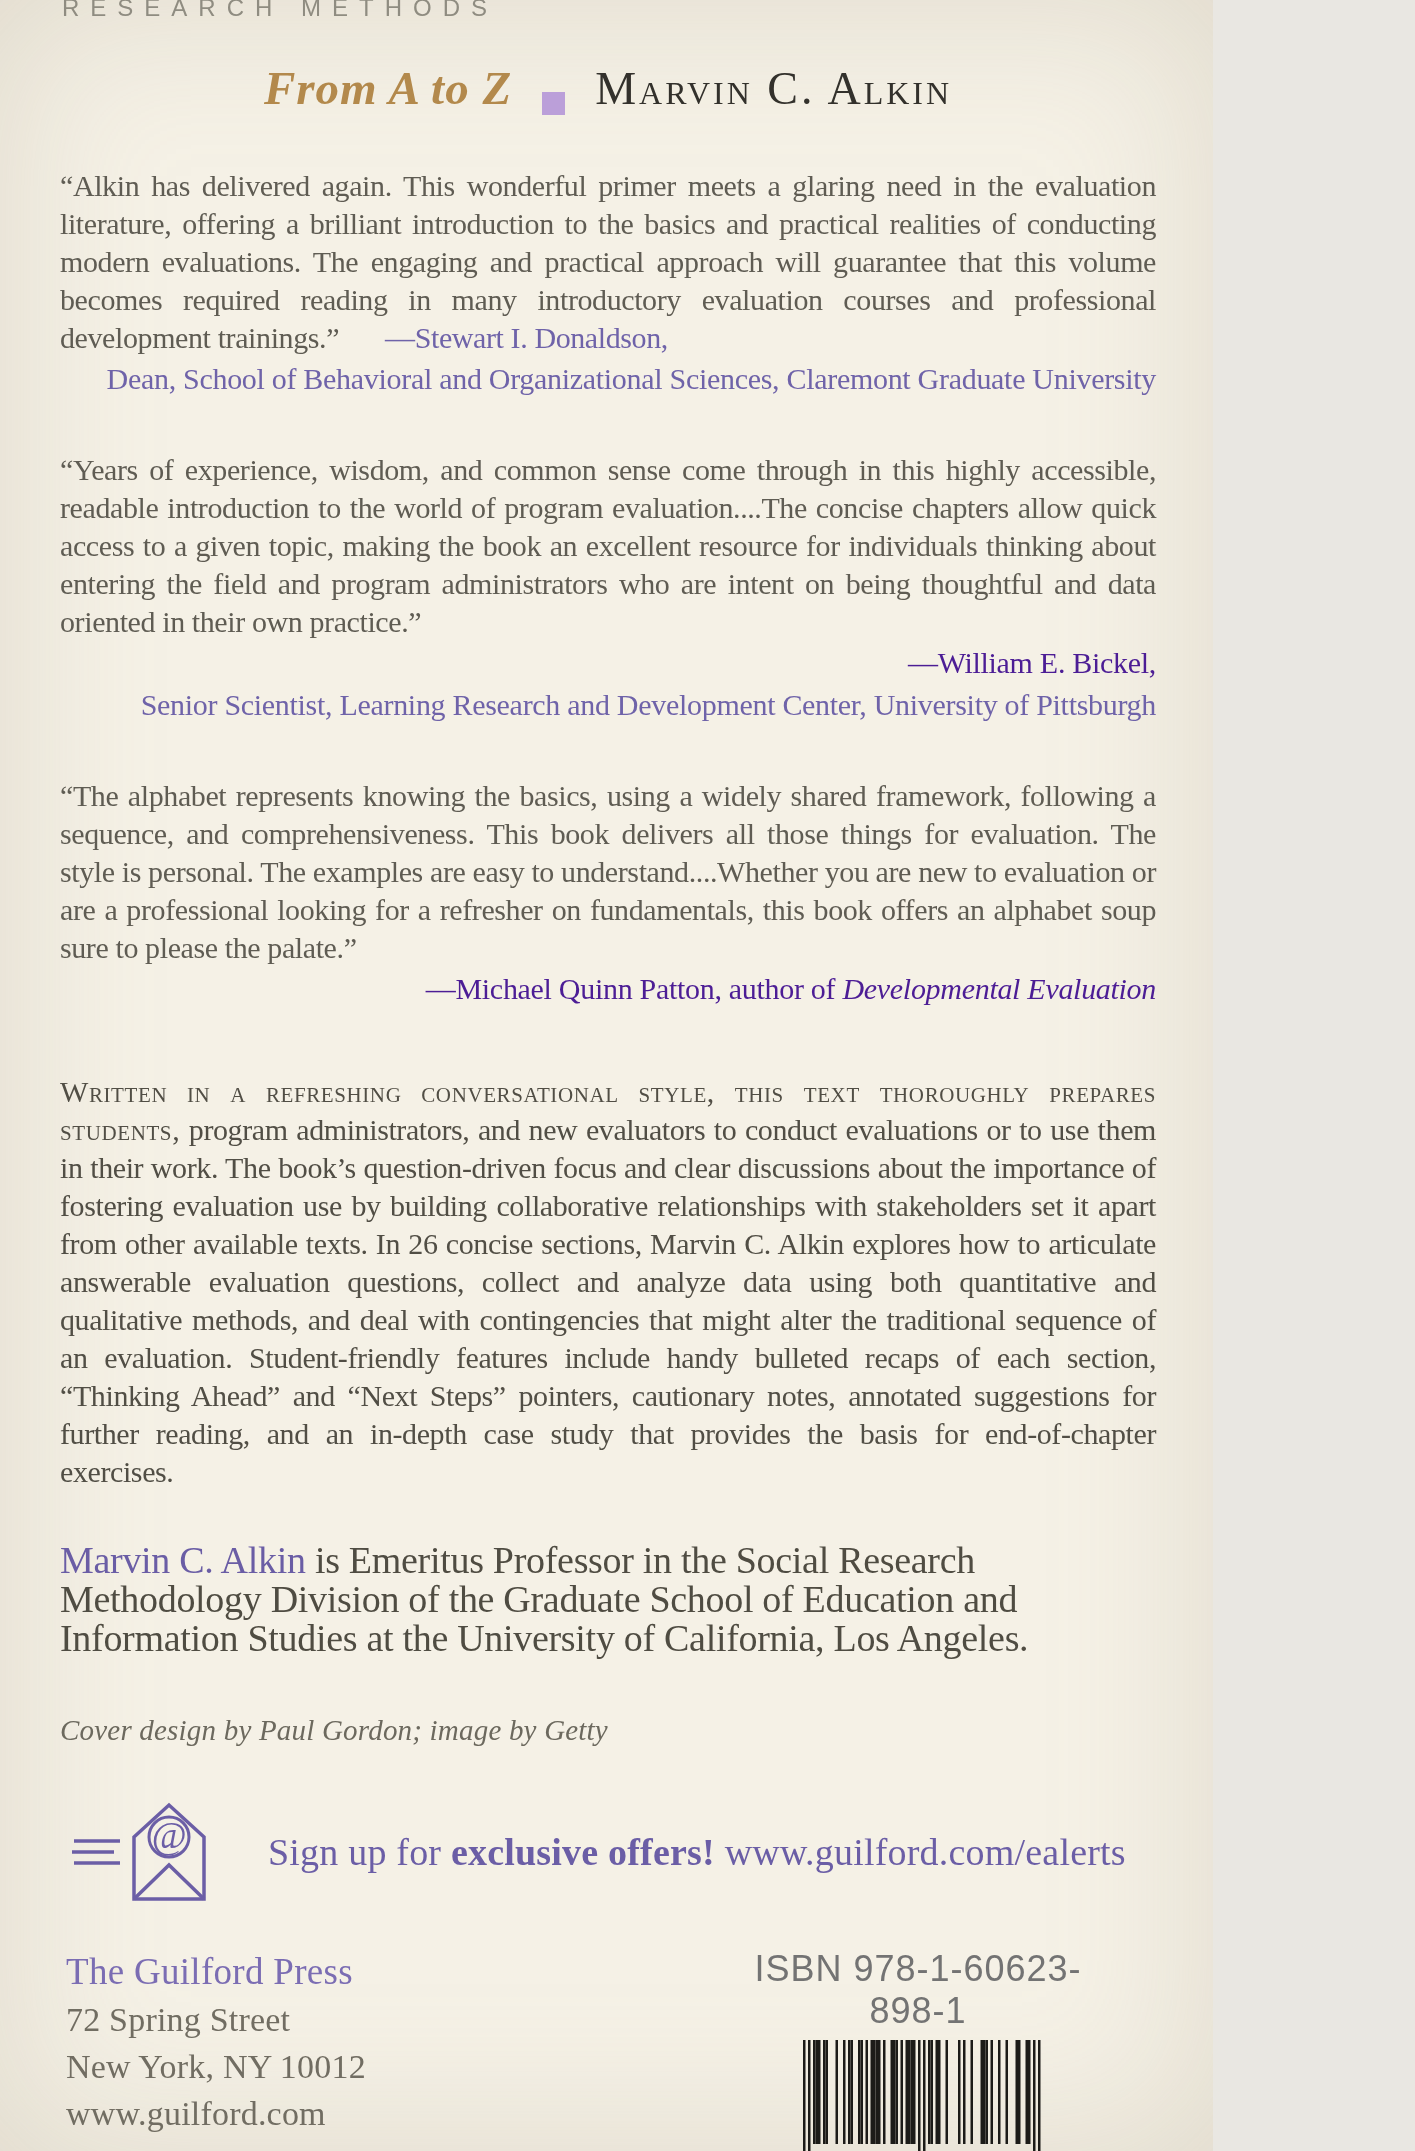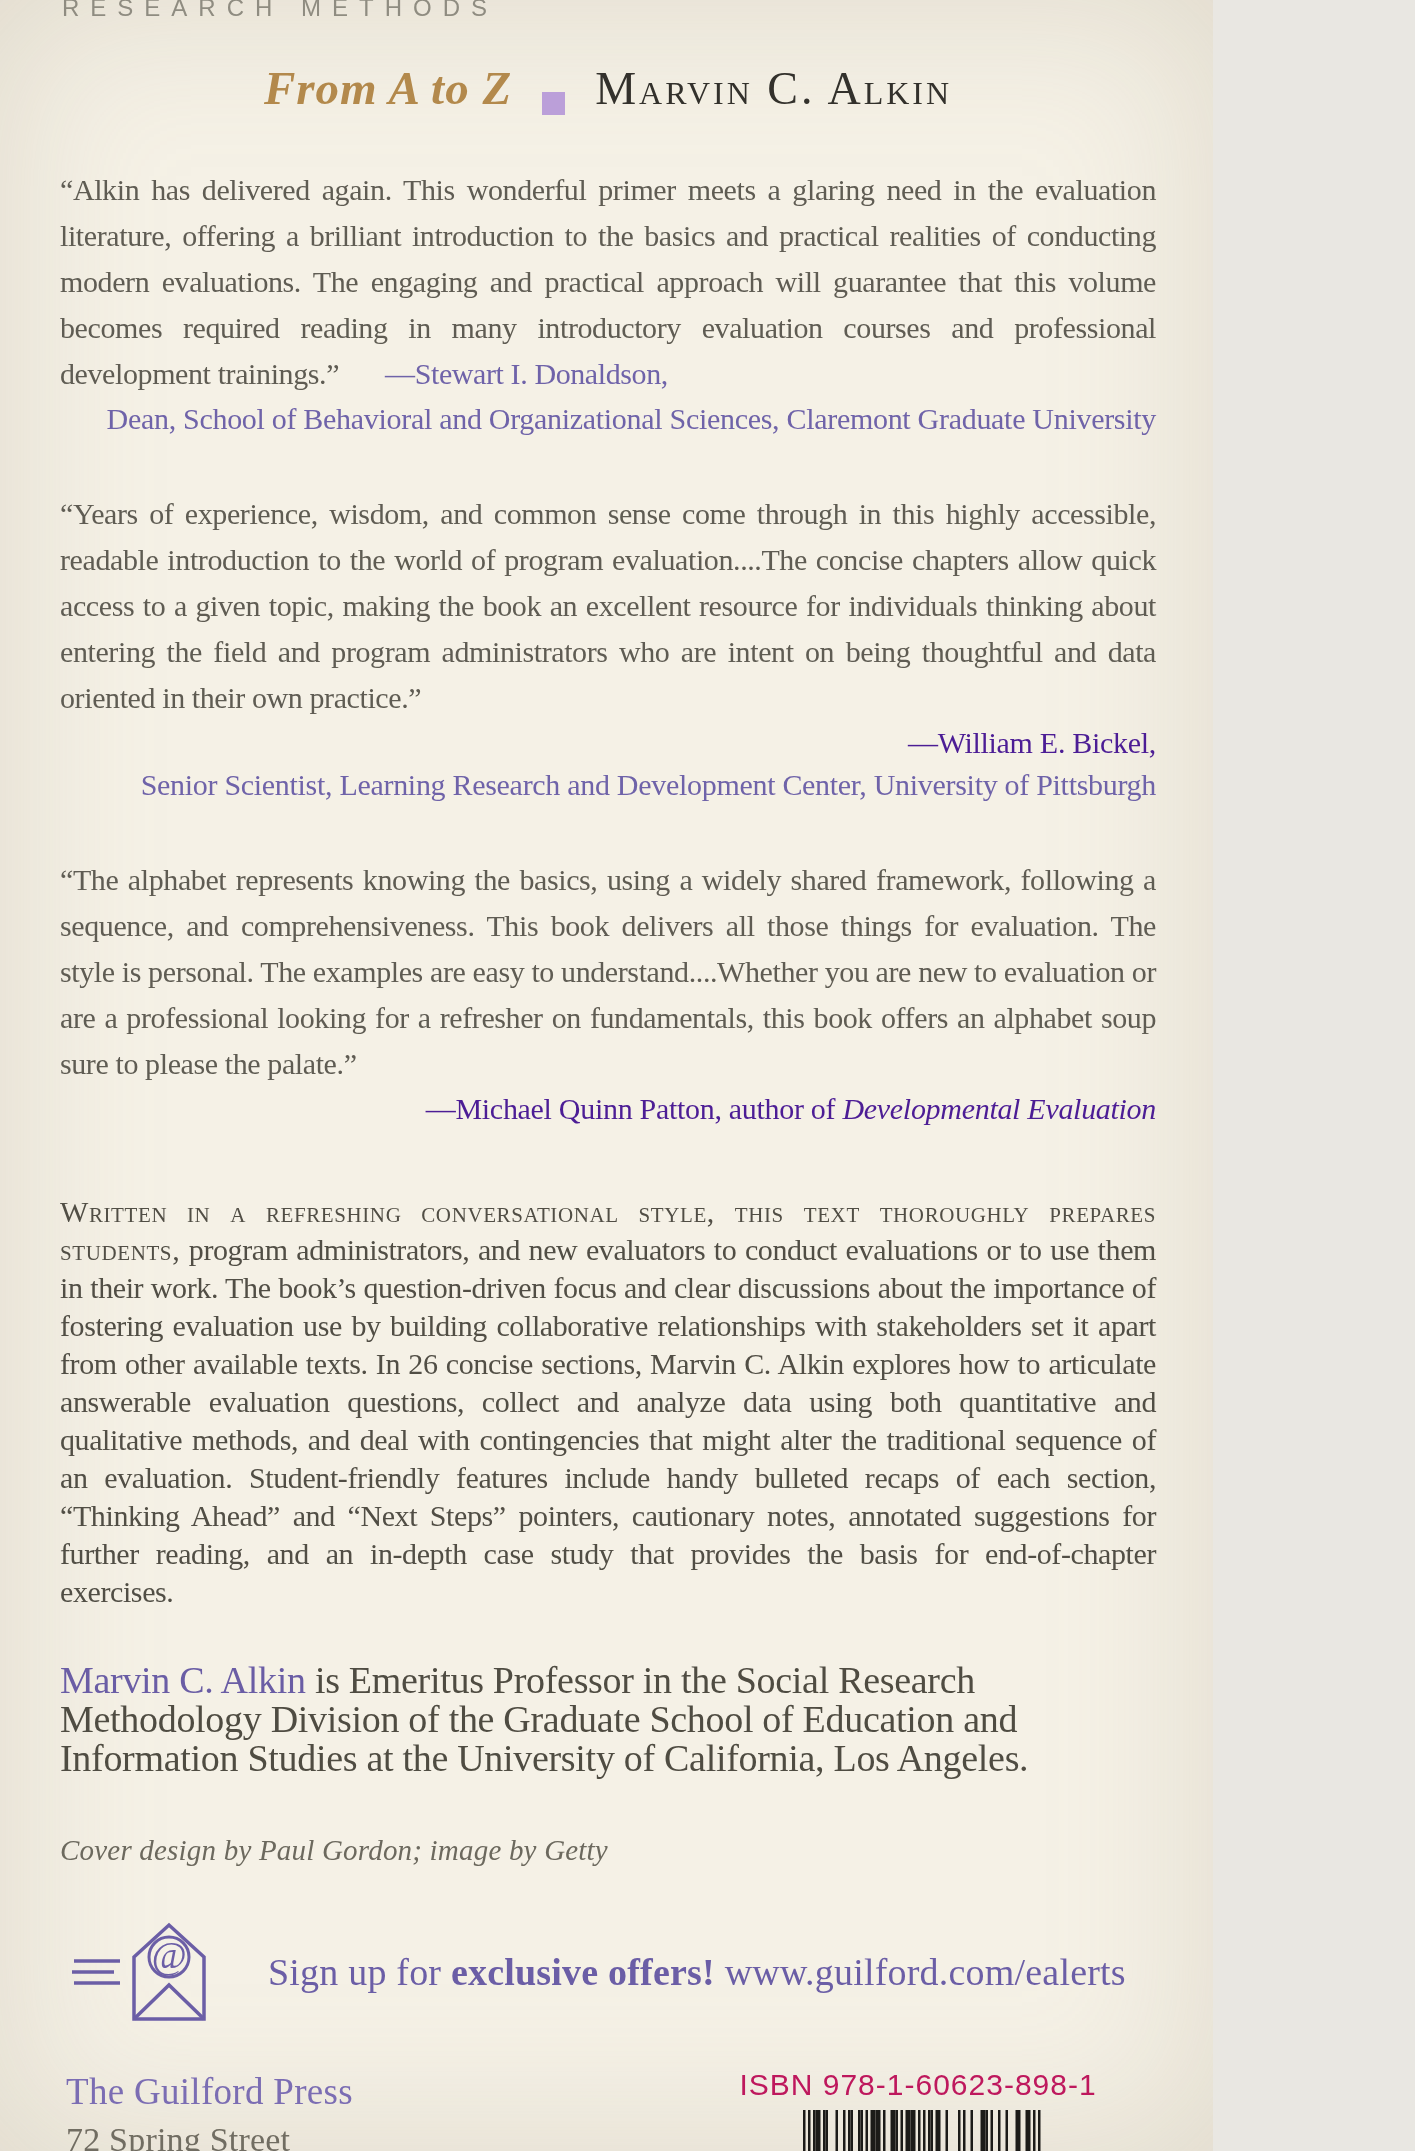--- a/index.html
+++ b/index.html
@@ -39,21 +39,21 @@
     font-style:italic;font-weight:bold;
     font-size:47px;color:#b3894c;letter-spacing:1px;
   }
   .sq{width:23px;height:23px;background:#bb9fd9;display:inline-block;margin-top:4px;}
   .author{
     font-variant:small-caps;
     font-size:46px;color:#33312c;letter-spacing:3px;
   }
   .quote{
     margin:52px 0 0 0;
-    font-size:30px;line-height:46px;
+    font-size:30px;line-height:38px;
     letter-spacing:-0.4px;
     text-align:justify;
     color:#5f5c53;
   }
   .attr-inline{color:#6f63a9;margin-left:46px;white-space:nowrap;}
   .attr-line{
     margin-top:2px;
     font-size:30px;line-height:40px;
     text-align:right;color:#4c1d95;letter-spacing:-0.3px;
   }
@@ -105,21 +105,21 @@
   .pub-line{
     font-size:34px;color:#716d62;line-height:47px;letter-spacing:0.2px;
   }
   .isbn-block{
     width:360px;
     margin-right:58px;
     text-align:center;
   }
   .isbn-label{
     font-family:"Liberation Sans", sans-serif;
-    font-size:30px;color:#be185d;letter-spacing:1px;
+    font-size:36px;color:#737373;letter-spacing:1px;
     margin-bottom:8px;
     text-align:center;
   }
   .barcode-svg{display:block;margin:0 auto;}
 </style>
 </head>
 <body>
 
 <div class="page">
 

